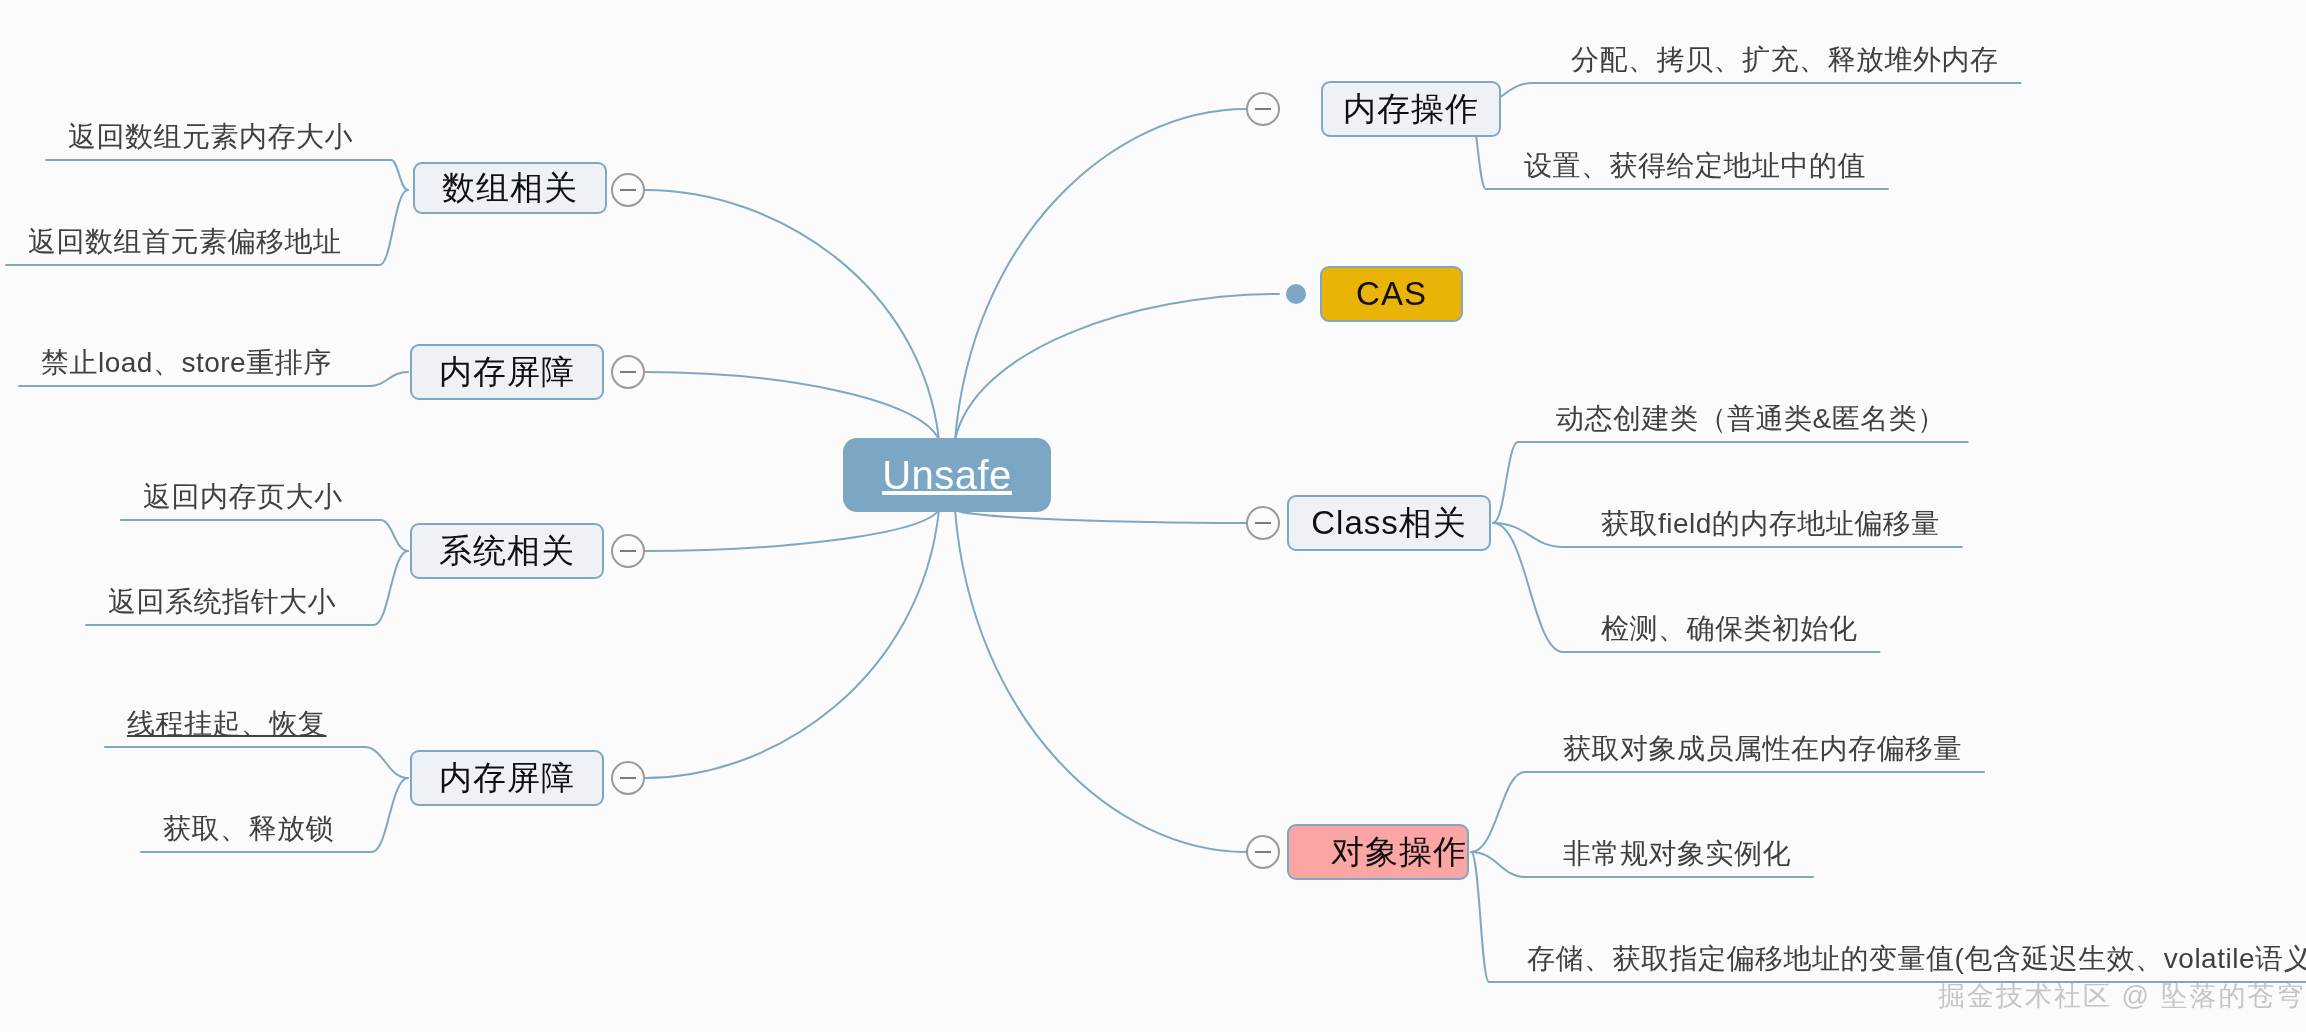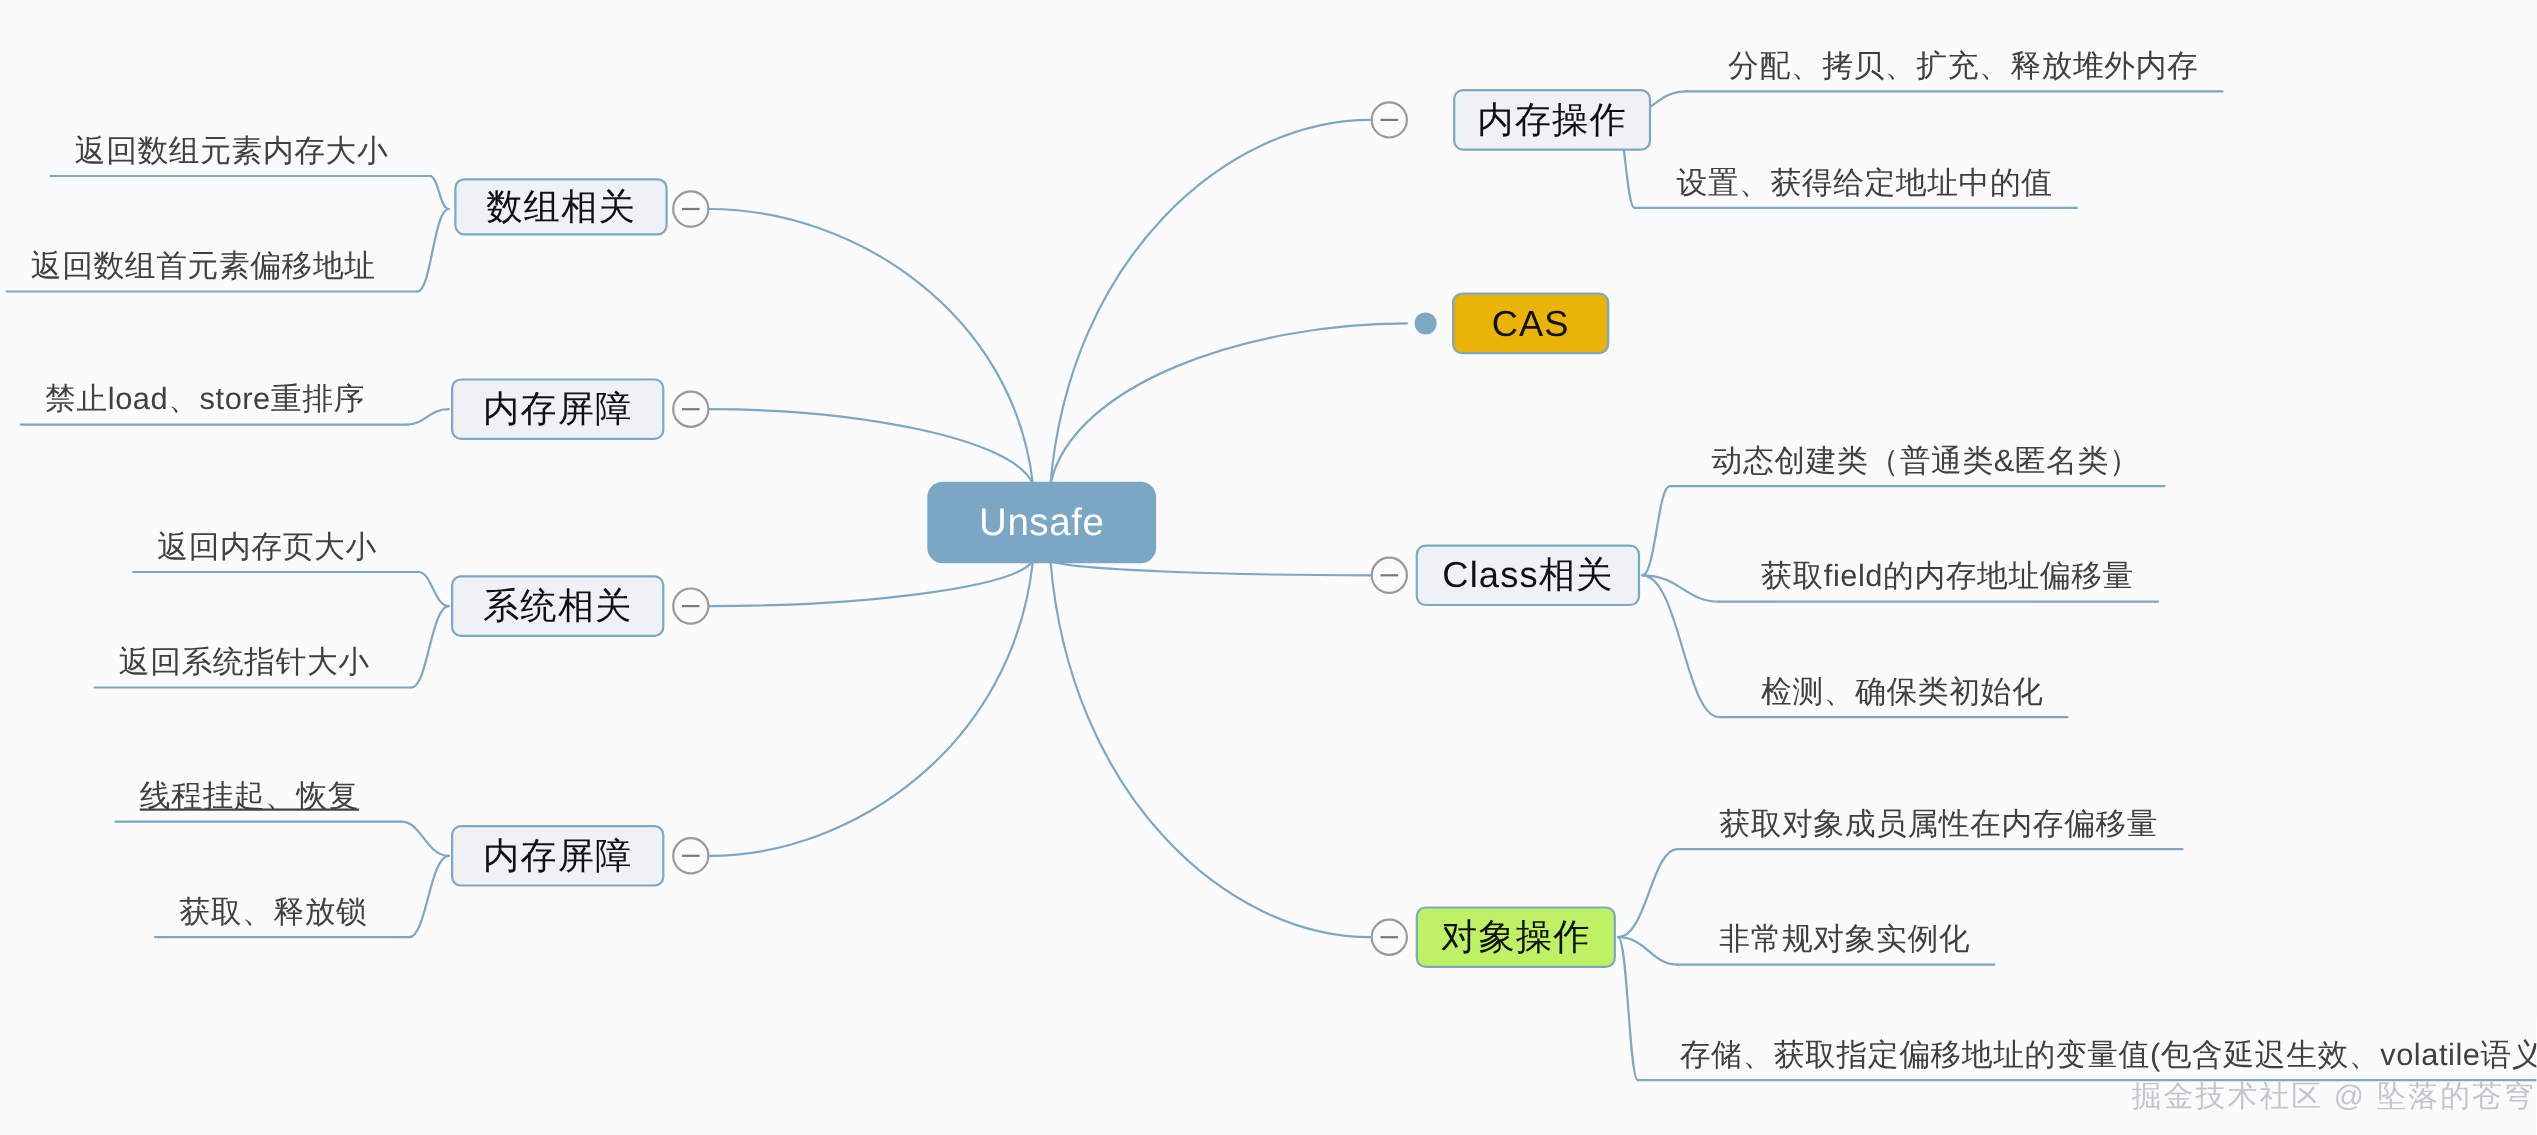--- a/index.html
+++ b/index.html
@@ -37,22 +37,23 @@
     background: #eef2f7;
     color: #101010;
     white-space: nowrap;
     letter-spacing: 1px;
   }
   .node-root {
     background: #7ba7c4;
     border: none;
     border-radius: 14px;
     color: #ffffff;
-    font-size: 35px;
+    font-size: 40px;
     letter-spacing: 0.5px;
+    text-decoration: underline;
   }
   .node-branch {
     font-size: 33px;
   }
   .leaf-label {
     position: absolute;
     color: #404040;
     font-size: 28px;
     white-space: nowrap;
     letter-spacing: 0.5px;
@@ -148,21 +149,21 @@
         <span>CAS</span>
       </div>
       <div class="dot" style="left: 1286px; top: 284px; background: rgb(125, 167, 196);"></div>
       <div class="node node-branch" style="left: 1287px; top: 495px; width: 204px; height: 56px; background: rgb(238, 242, 247); border-color: rgb(125, 167, 196);">
         <span>Class相关</span>
       </div>
       <div class="toggle" style="left: 1246px; top: 506px; border-color: rgb(154, 154, 154); background: rgb(251, 251, 251);"></div>
       <div class="leaf-label" style="left: 1556px; top: 400px;">动态创建类（普通类&amp;匿名类）</div>
       <div class="leaf-label" style="left: 1601px; top: 505px;">获取field的内存地址偏移量</div>
       <div class="leaf-label" style="left: 1601px; top: 610px;">检测、确保类初始化</div>
-      <div class="node node-branch" style="left: 1287px; top: 824px; width: 182px; height: 56px; background: #bef264; border-color: rgb(125, 167, 196);">
+      <div class="node node-branch" style="left: 1287px; top: 824px; width: 182px; height: 56px; background: #fca5a5; border-color: rgb(125, 167, 196); justify-content: flex-end;">
         <span>对象操作</span>
       </div>
       <div class="toggle" style="left: 1246px; top: 835px; border-color: rgb(154, 154, 154); background: rgb(251, 251, 251);"></div>
       <div class="leaf-label" style="left: 1563px; top: 730px;">获取对象成员属性在内存偏移量</div>
       <div class="leaf-label" style="left: 1563px; top: 835px;">非常规对象实例化</div>
       <div class="leaf-label" style="left: 1527px; top: 940px;">存储、获取指定偏移地址的变量值(包含延迟生效、volatile语义)</div>
       <div class="node node-branch" style="left: 413px; top: 162px; width: 194px; height: 52px; background: rgb(238, 242, 247); border-color: rgb(125, 167, 196);">
         <span>数组相关</span>
       </div>
       <div class="toggle" style="left: 611px; top: 173px; border-color: rgb(154, 154, 154); background: rgb(251, 251, 251);"></div>

